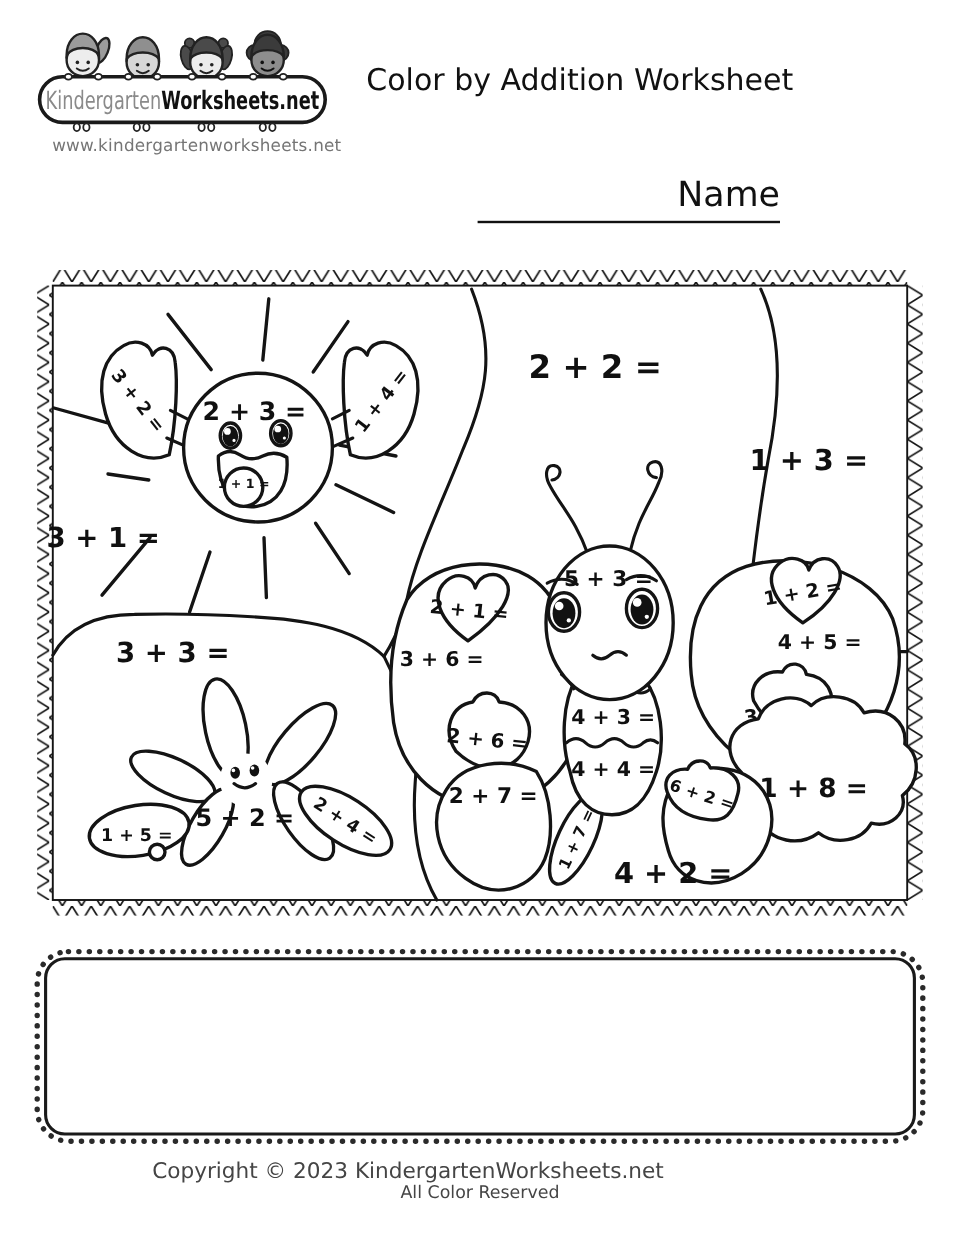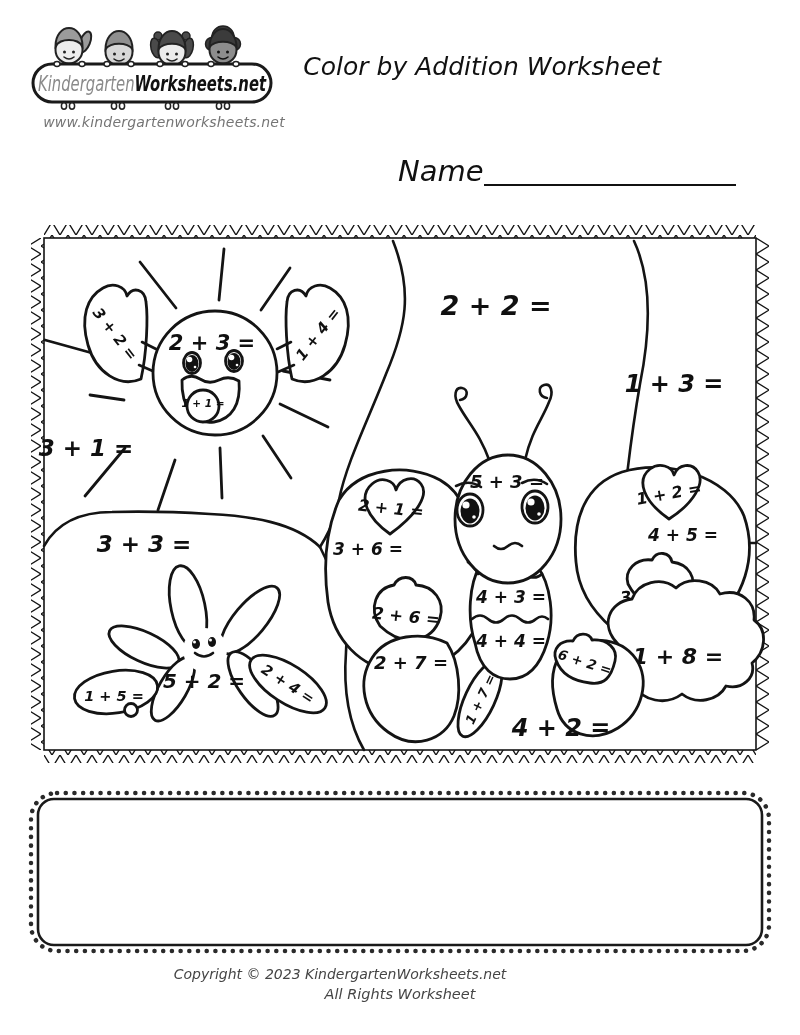--- a/index.html
+++ b/index.html
@@ -1,37 +1,37 @@
 <!DOCTYPE html>
 <html><head>
 <meta charset="utf-8">
 <style>
   html,body{margin:0;padding:0;background:#fff;}
   .page{position:relative;width:800px;height:1035px;background:#fff;overflow:hidden;
-        font-family:"DejaVu Sans",sans-serif;color:#141414;font-style:italic;}
+        font-family:"DejaVu Sans",sans-serif;color:#141414;}
   
   .logo-svg{position:absolute;left:27px;top:12px;}
   .website{position:absolute;left:27px;top:114px;width:250px;text-align:center;
            font-size:14px;color:#757575;letter-spacing:.2px;margin-left:12px;}
   .title{position:absolute;left:283px;top:52px;width:378px;text-align:right;
          font-size:25px;color:#111;}
-  .name-row{position:absolute;left:398px;top:148px;display:flex;align-items:flex-end;height:38px;}
+  .name-row{position:absolute;left:398px;top:148px;display:flex;align-items:flex-end;height:38px;flex-direction:column;}
   .name-label{font-size:29px;color:#111;line-height:1;}
   .name-line{display:inline-block;width:252px;border-bottom:2.5px solid #111;height:34px;}
   
   .pic{position:absolute;left:28px;top:222px;}
   .ln{fill:#fff;stroke:#141414;stroke-width:2.8;stroke-linejoin:round;stroke-linecap:round;}
   .cv{fill:none;stroke:#141414;stroke-width:2.6;stroke-linejoin:round;stroke-linecap:round;}
   .rl{fill:none;stroke:#141414;stroke-width:2.8;stroke-linecap:round;}
   .eq{font-family:"DejaVu Sans",sans-serif;font-weight:600;fill:#101010;text-anchor:middle;}
   
   .key{position:absolute;left:26px;top:788px;width:748px;height:168px;}
   
   .footer1{position:absolute;left:0;top:966px;width:680px;text-align:center;
-           font-size:14px;color:#454545;}
+           font-size:18px;color:#454545;}
   .footer2{position:absolute;left:0;top:986px;width:800px;text-align:center;
            font-size:14.5px;color:#454545;}
 </style>
 </head>
 <body>
 
 <div class="page">
 
   <svg class="logo-svg" width="250" height="104" viewBox="0 0 250 104">
 
@@ -274,14 +274,14 @@
           <line x1="39" y1="4.5" x2="39" y2="37.5" stroke="#1a1a1a" stroke-width="1.5"></line>
           <line x1="44" y1="4.5" x2="44" y2="37.5" stroke="#1a1a1a" stroke-width="1.5"></line>
           <line x1="121" y1="4.5" x2="121" y2="37.5" stroke="#1a1a1a" stroke-width="1.5"></line>
         </g>
       </defs>
     </svg>
     
   </div>
 
   <div class="footer1">Copyright © 2023 KindergartenWorksheets.net</div>
-  <div class="footer2">All Rights Worksheet</div>
+  <div class="footer2">All Color Reserved</div>
 </div>
 
 </body></html>

